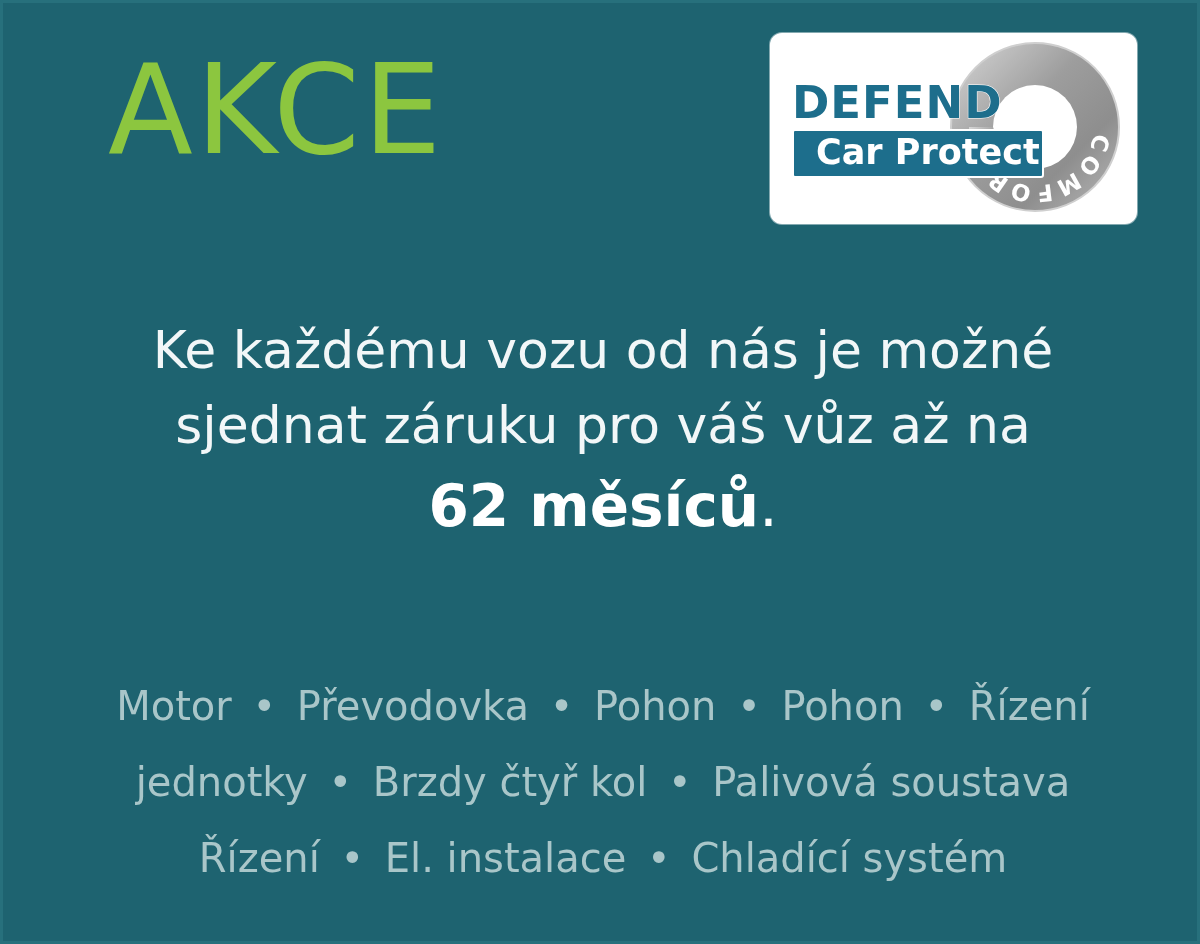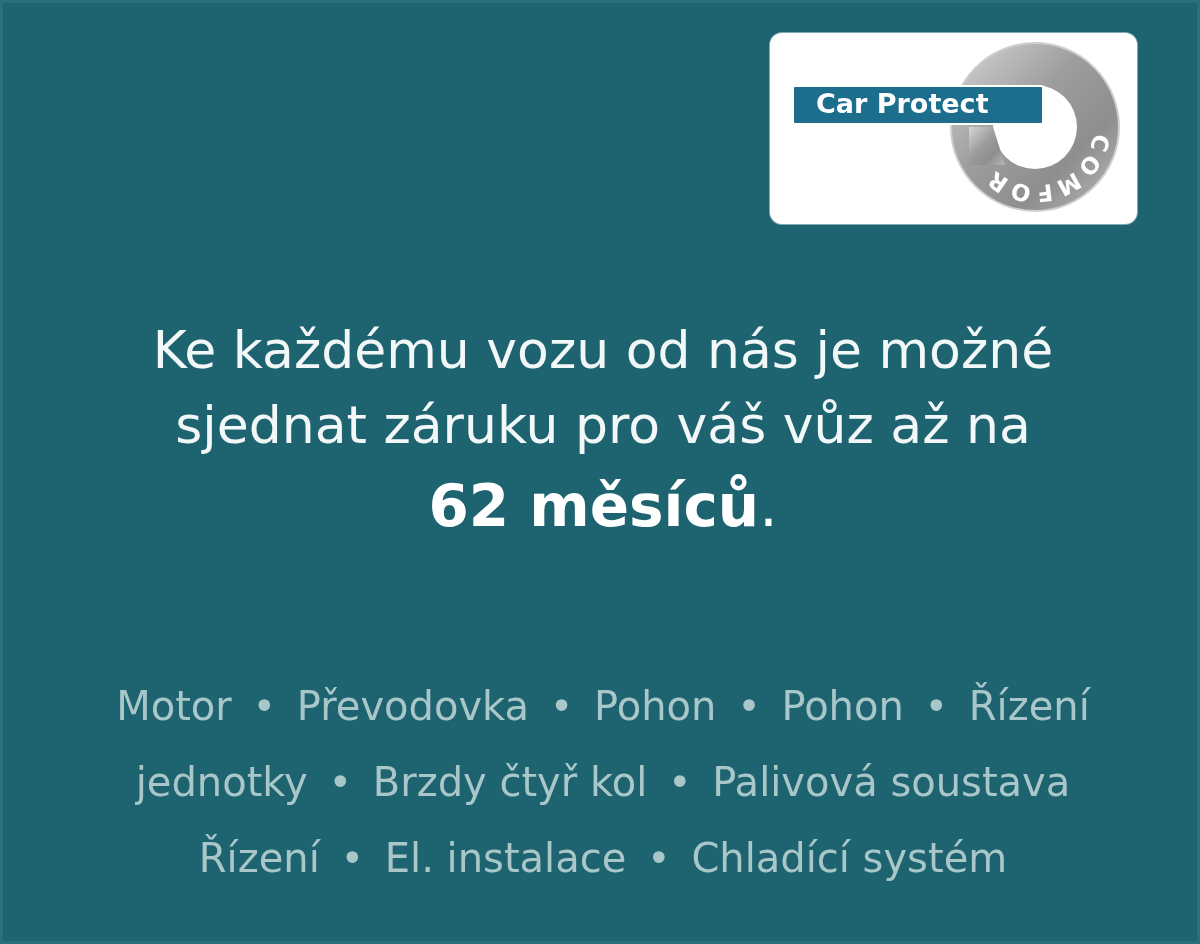--- a/index.html
+++ b/index.html
@@ -102,21 +102,21 @@
     border: 2px solid #ffffff;
     border-radius: 3px;
     padding: 3px 10px 5px 22px;
     box-sizing: border-box;
     width: 252px;
   }
   .carprotect-text {
     margin: 0;
     font-family: "DejaVu Sans", sans-serif;
     font-weight: 700;
-    font-size: 27px;
+    font-size: 35px;
     line-height: 1.05;
     color: #ffffff;
     white-space: nowrap;
   }
 
   
   .promo-body {
     position: absolute;
     left: 0;
     top: 310px;
@@ -167,20 +167,21 @@
     color: #a9c6c9;
   }
 </style>
 </head>
 <body>
 
 <div id="promo-banner">
 
   <div class="banner-header">
 
+    <h1 class="headline">AKCE</h1>
 
     <div class="logo-card">
       <div class="logo-inner">
 
         <div class="comfort-badge">
           <svg viewBox="0 0 172 172" xmlns="http://www.w3.org/2000/svg" aria-hidden="true">
             <defs>
               <linearGradient id="gradRing" x1="0" y1="0" x2="1" y2="1">
                 <stop offset="0%" stop-color="#d7d7d7"></stop>
                 <stop offset="42%" stop-color="#9d9d9d"></stop>
@@ -193,20 +194,21 @@
             <circle cx="86" cy="86" r="84" fill="none" stroke="#cfcfcf" stroke-width="2"></circle>
             <path d="M 86 86 m -42 0 a 42 42 0 1 0 84 0 a 42 42 0 1 0 -84 0" fill="#ffffff"></path>
             <path d="M 44 86 L 20 86 L 20 124 L 56 124 Z" fill="url(#gradRing)"></path>
             <text font-family="DejaVu Sans, sans-serif" font-size="23" font-weight="700" fill="#ffffff" letter-spacing="3.5">
               <textPath href="#comfortArc" startOffset="4%">COMFORT</textPath>
             </text>
           </svg>
         </div>
 
         <div class="defend-block">
+          <p class="defend-word">DEFEND</p>
           <div class="carprotect-bar">
             <p class="carprotect-text">Car Protect</p>
           </div>
         </div>
 
       </div>
     </div>
   </div>
 
   <div class="promo-body">

